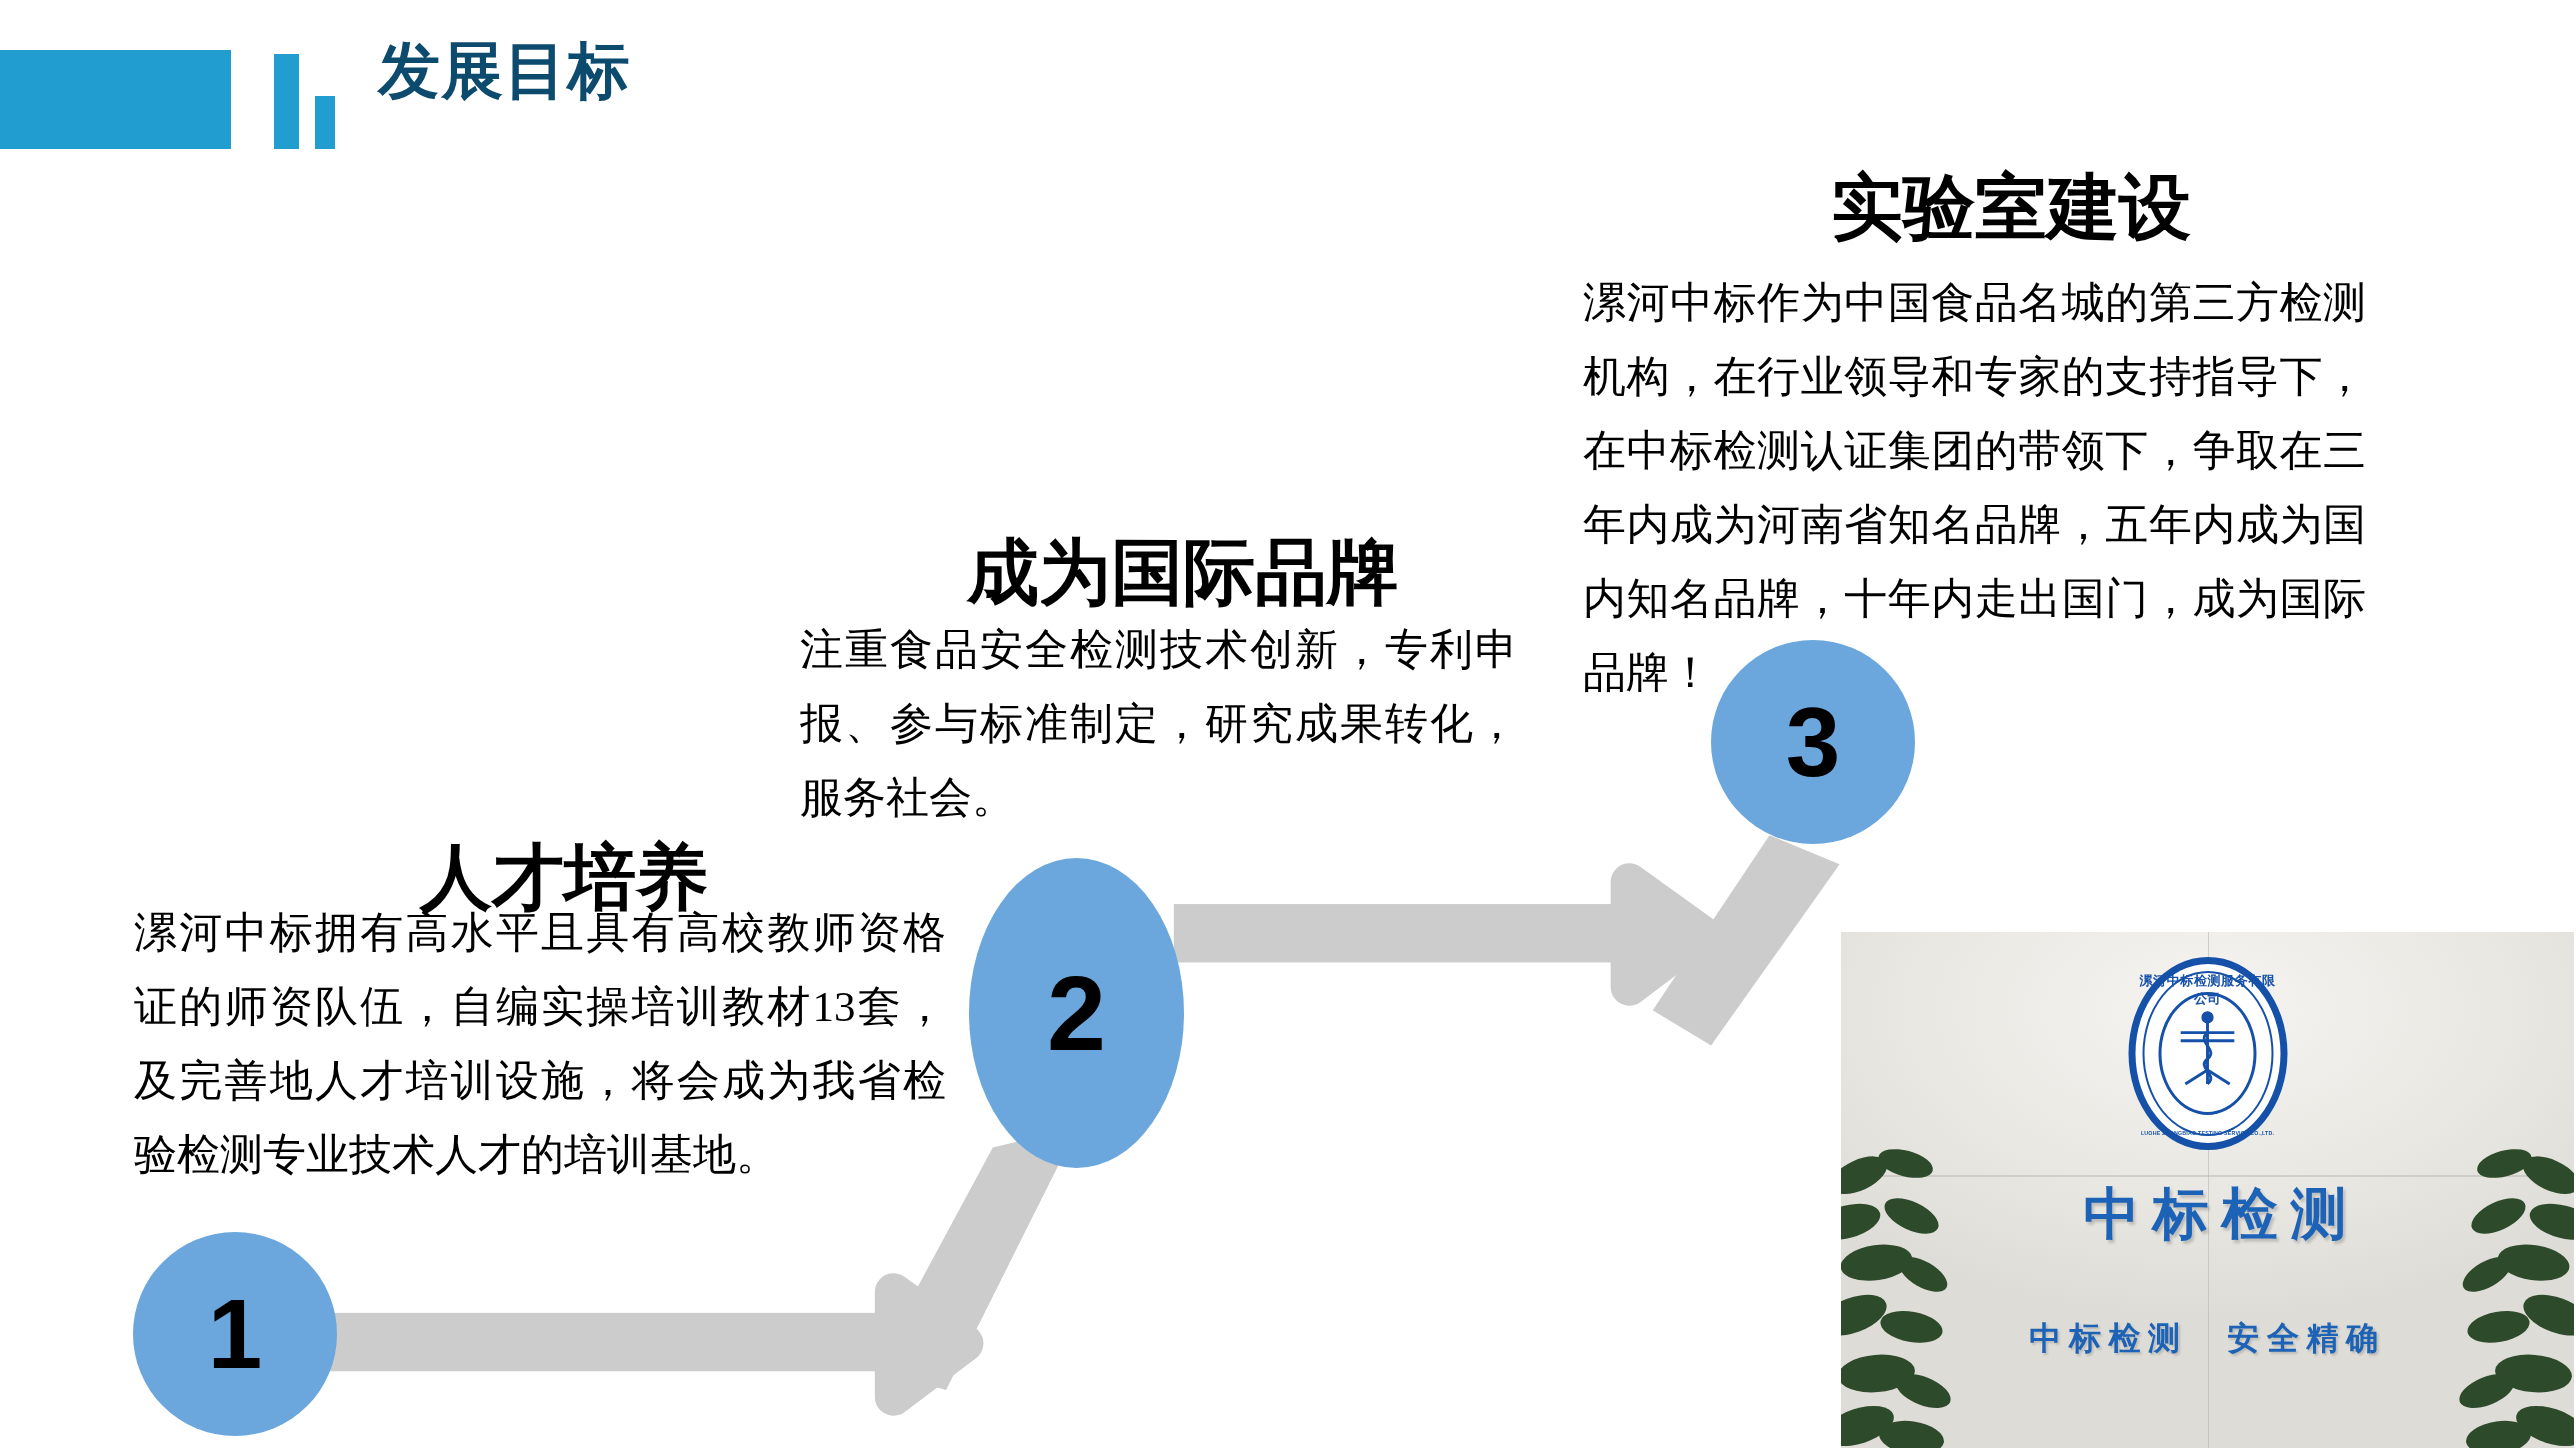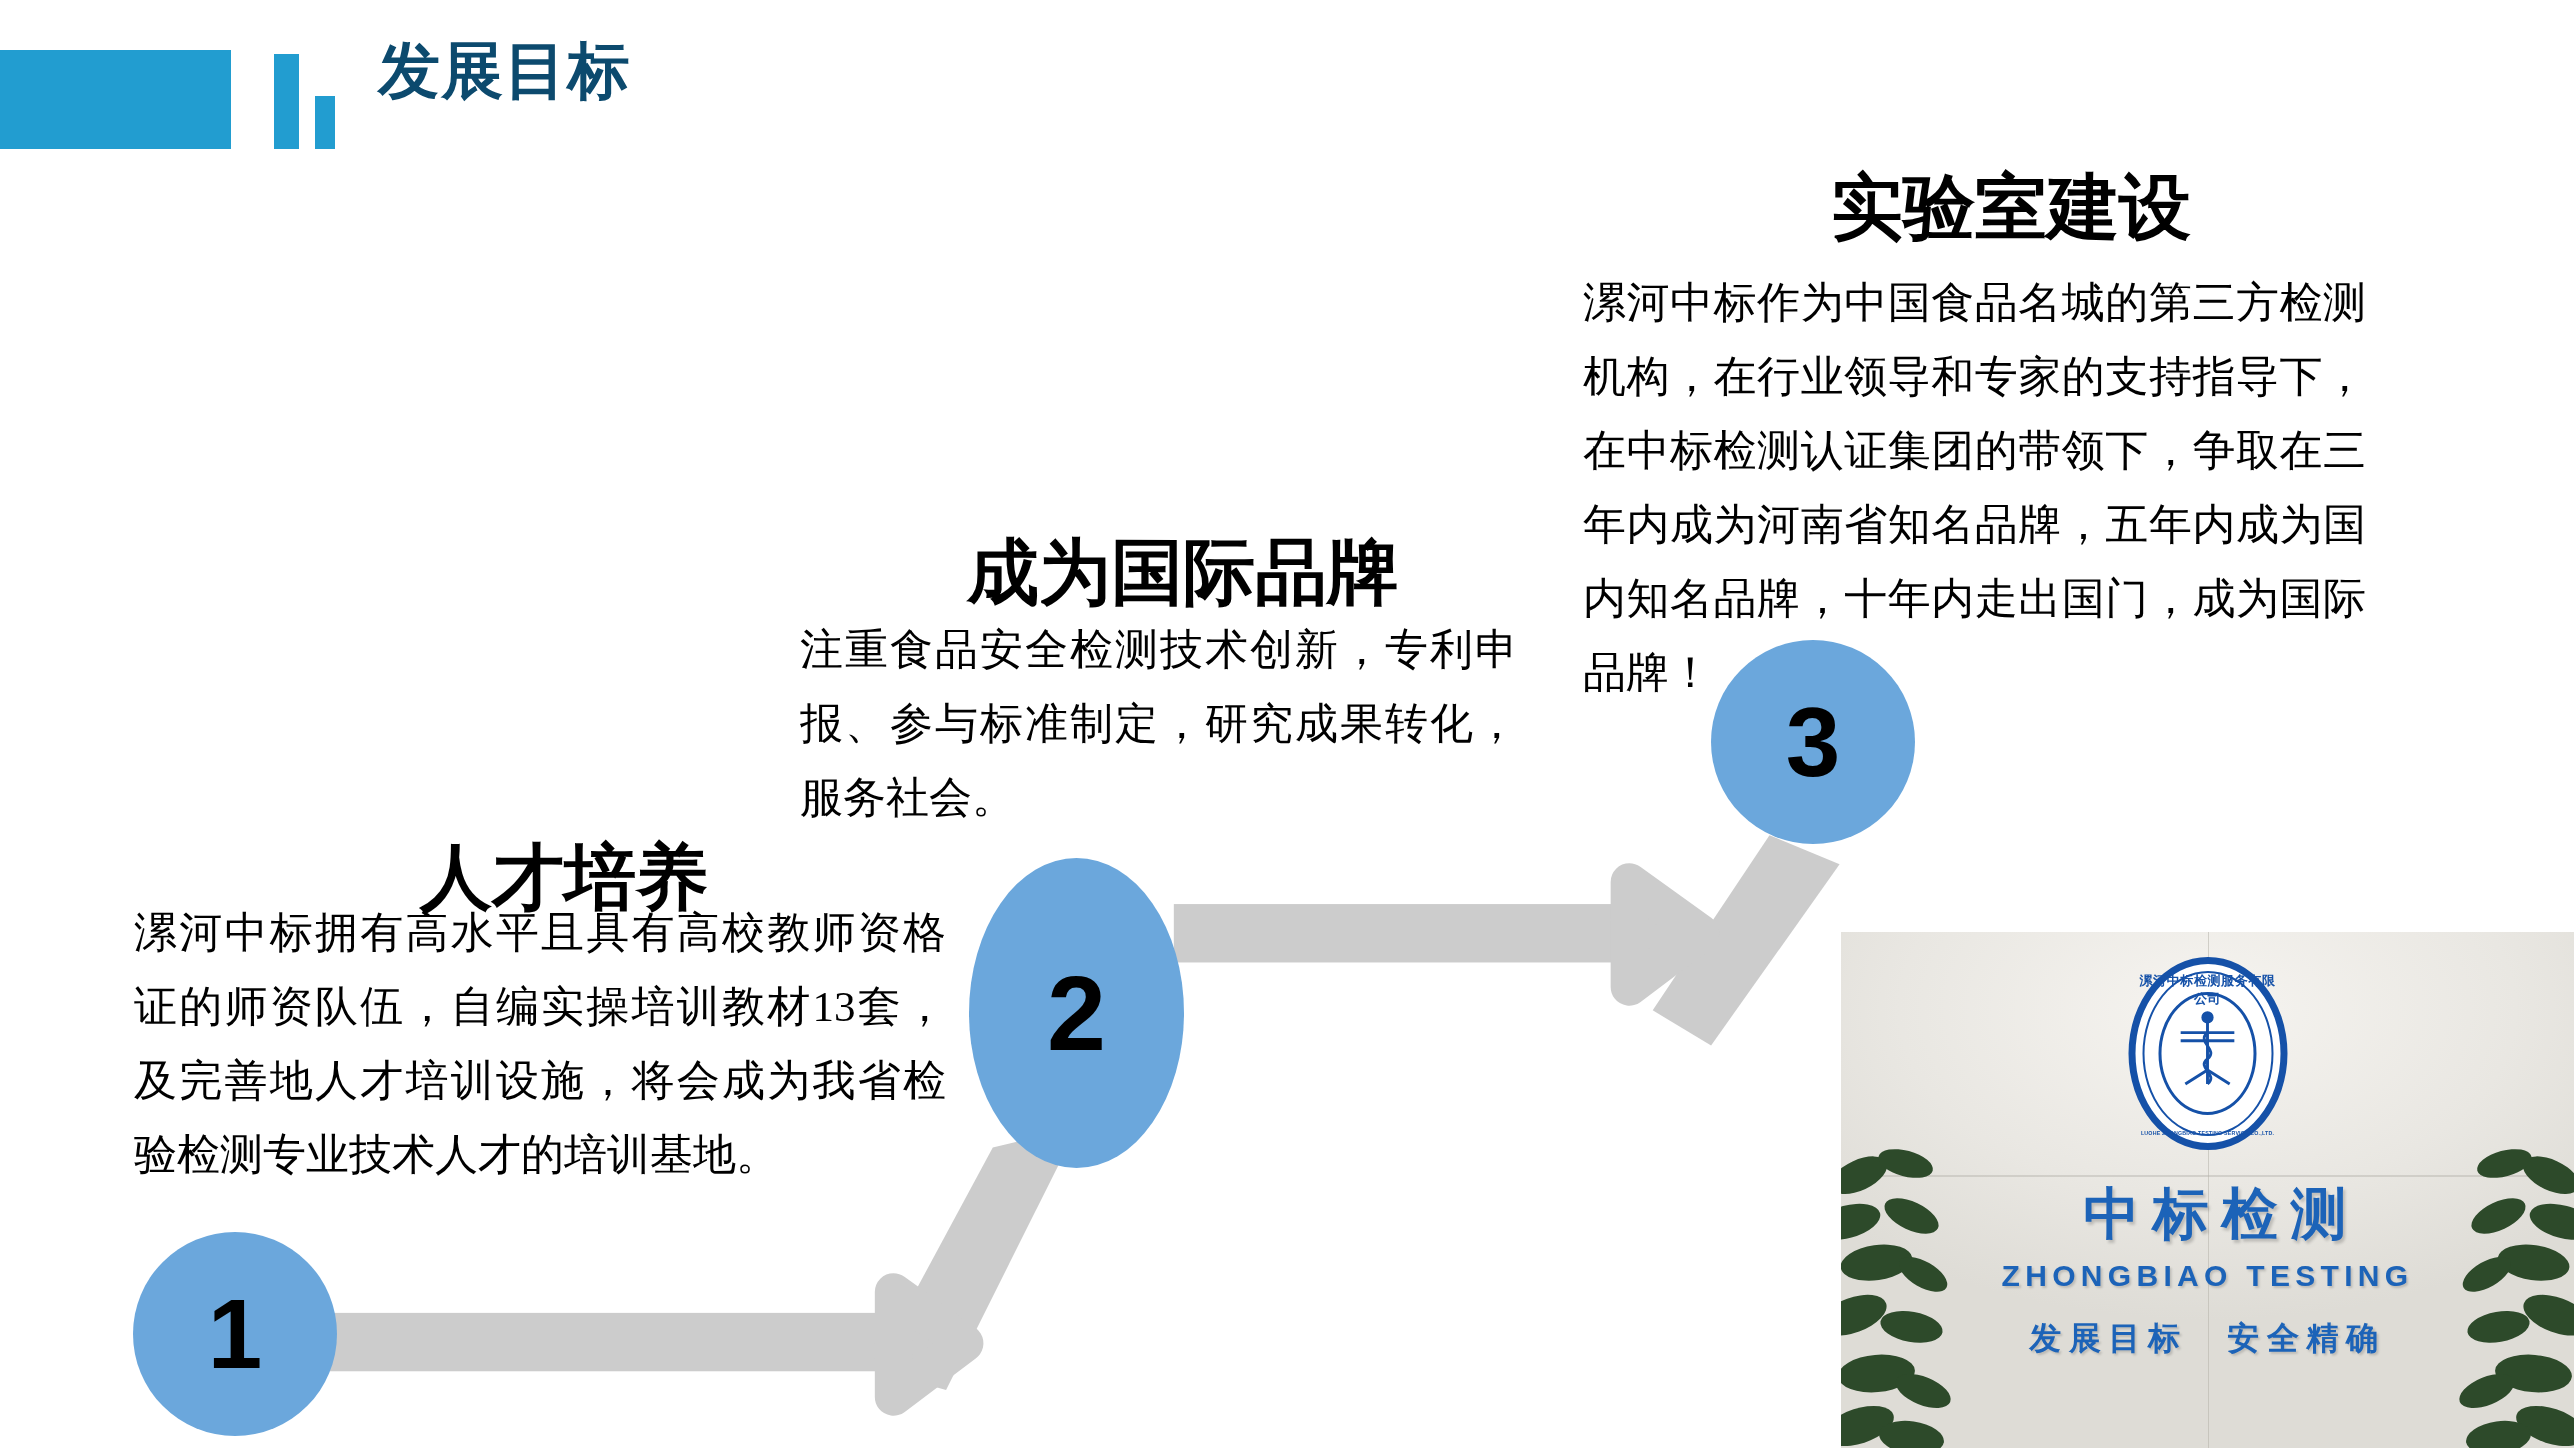--- a/index.html
+++ b/index.html
@@ -246,22 +246,21 @@
         <line x1="60" y1="22" x2="60" y2="128"></line>
         <line x1="14" y1="40" x2="106" y2="40"></line>
         <line x1="14" y1="54" x2="106" y2="54"></line>
         <path d="M60 40 C 40 55, 80 70, 60 85 C 40 100, 80 112, 60 128"></path>
         <path d="M22 128 L60 104 L98 128"></path>
       </g>
     </svg>
   </div>
 
   <div id="photo-main-cn">中标检测</div>
-  <div id="photo-main-en">ZHONGBIAO TESTING</div>
-  <div id="photo-slogan">发展目标　安全精确</div>
+  <div id="photo-slogan">中标检测　安全精确</div>
 
   <svg class="photo-plant" id="photo-plant-left" viewBox="0 0 300 560" xmlns="http://www.w3.org/2000/svg">
     <g fill="#2d4a2a">
       <ellipse cx="60" cy="60" rx="52" ry="26" transform="rotate(-25 60 60)"></ellipse>
       <ellipse cx="140" cy="40" rx="48" ry="22" transform="rotate(15 140 40)"></ellipse>
       <ellipse cx="40" cy="140" rx="58" ry="28" transform="rotate(-15 40 140)"></ellipse>
       <ellipse cx="150" cy="130" rx="50" ry="24" transform="rotate(25 150 130)"></ellipse>
       <ellipse cx="90" cy="210" rx="62" ry="30" transform="rotate(-8 90 210)"></ellipse>
       <ellipse cx="170" cy="230" rx="46" ry="22" transform="rotate(30 170 230)"></ellipse>
       <ellipse cx="50" cy="300" rx="60" ry="30" transform="rotate(-20 50 300)"></ellipse>

